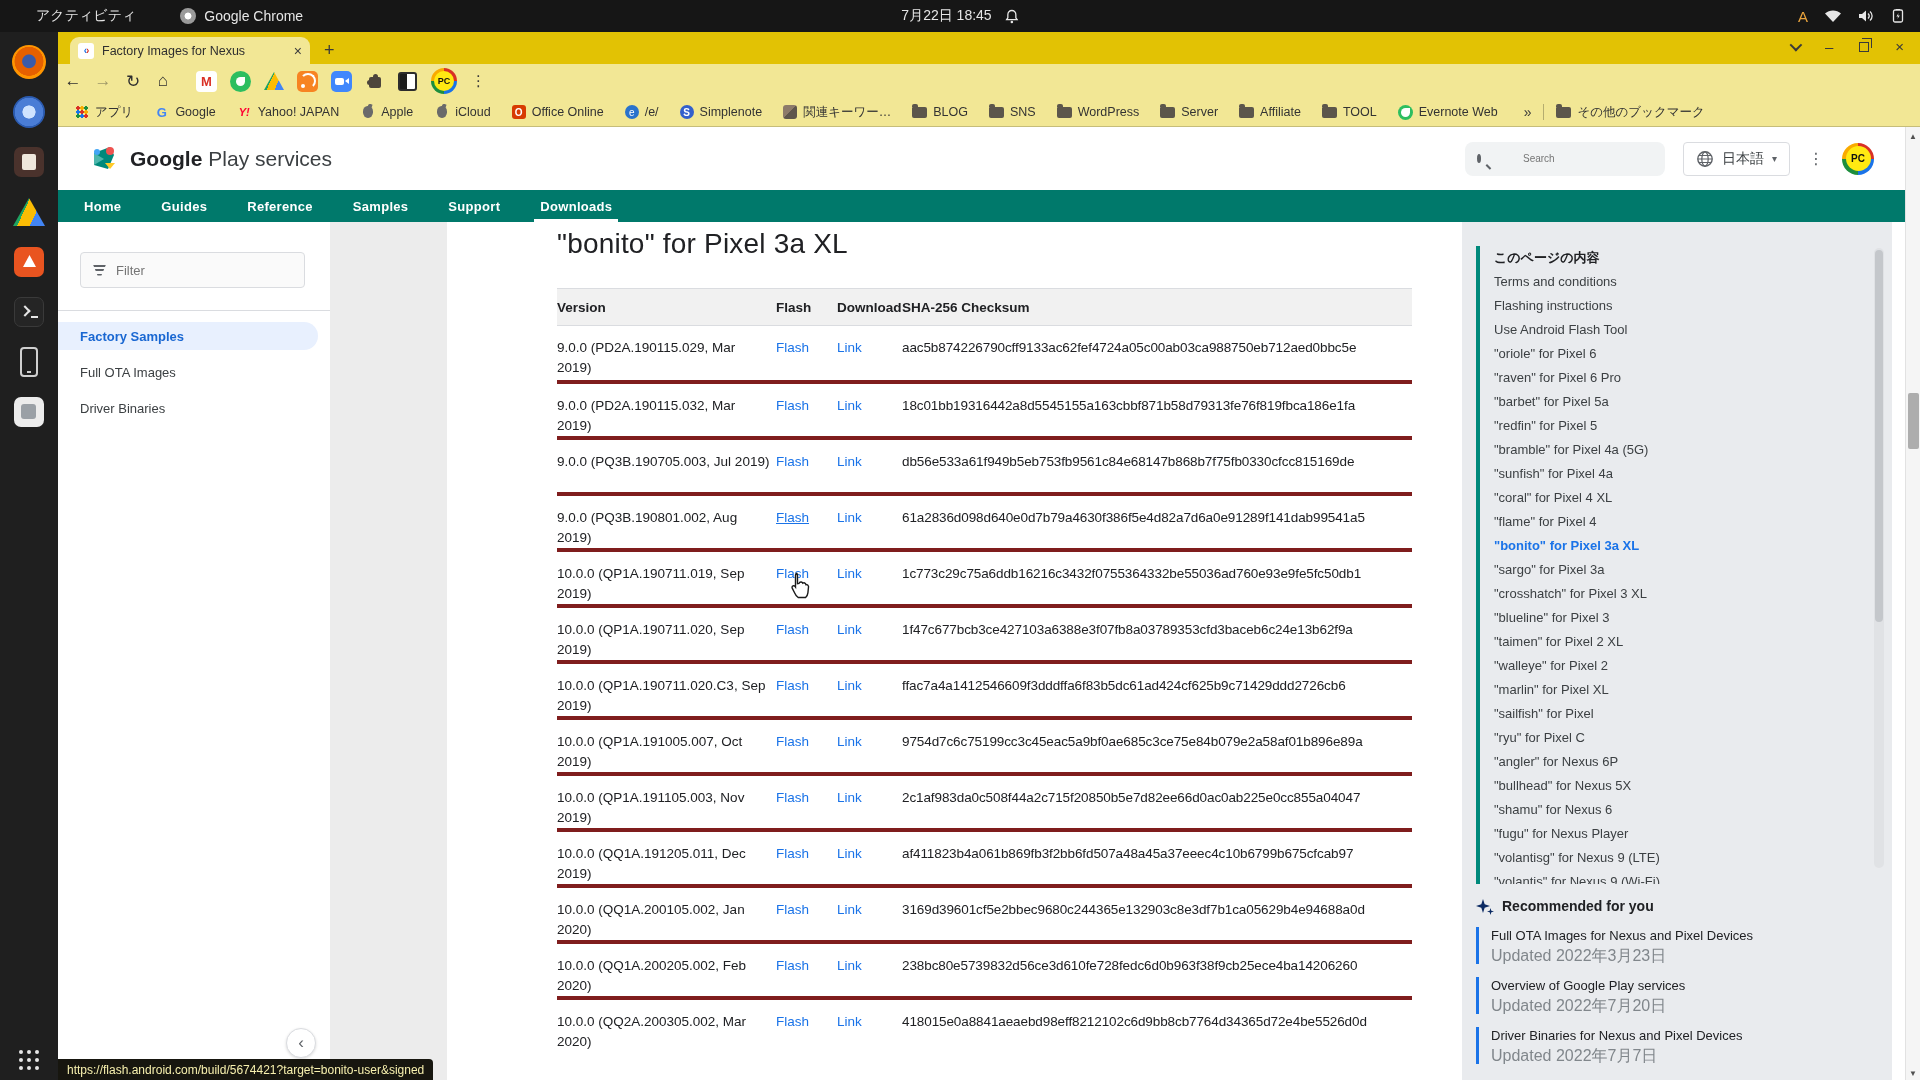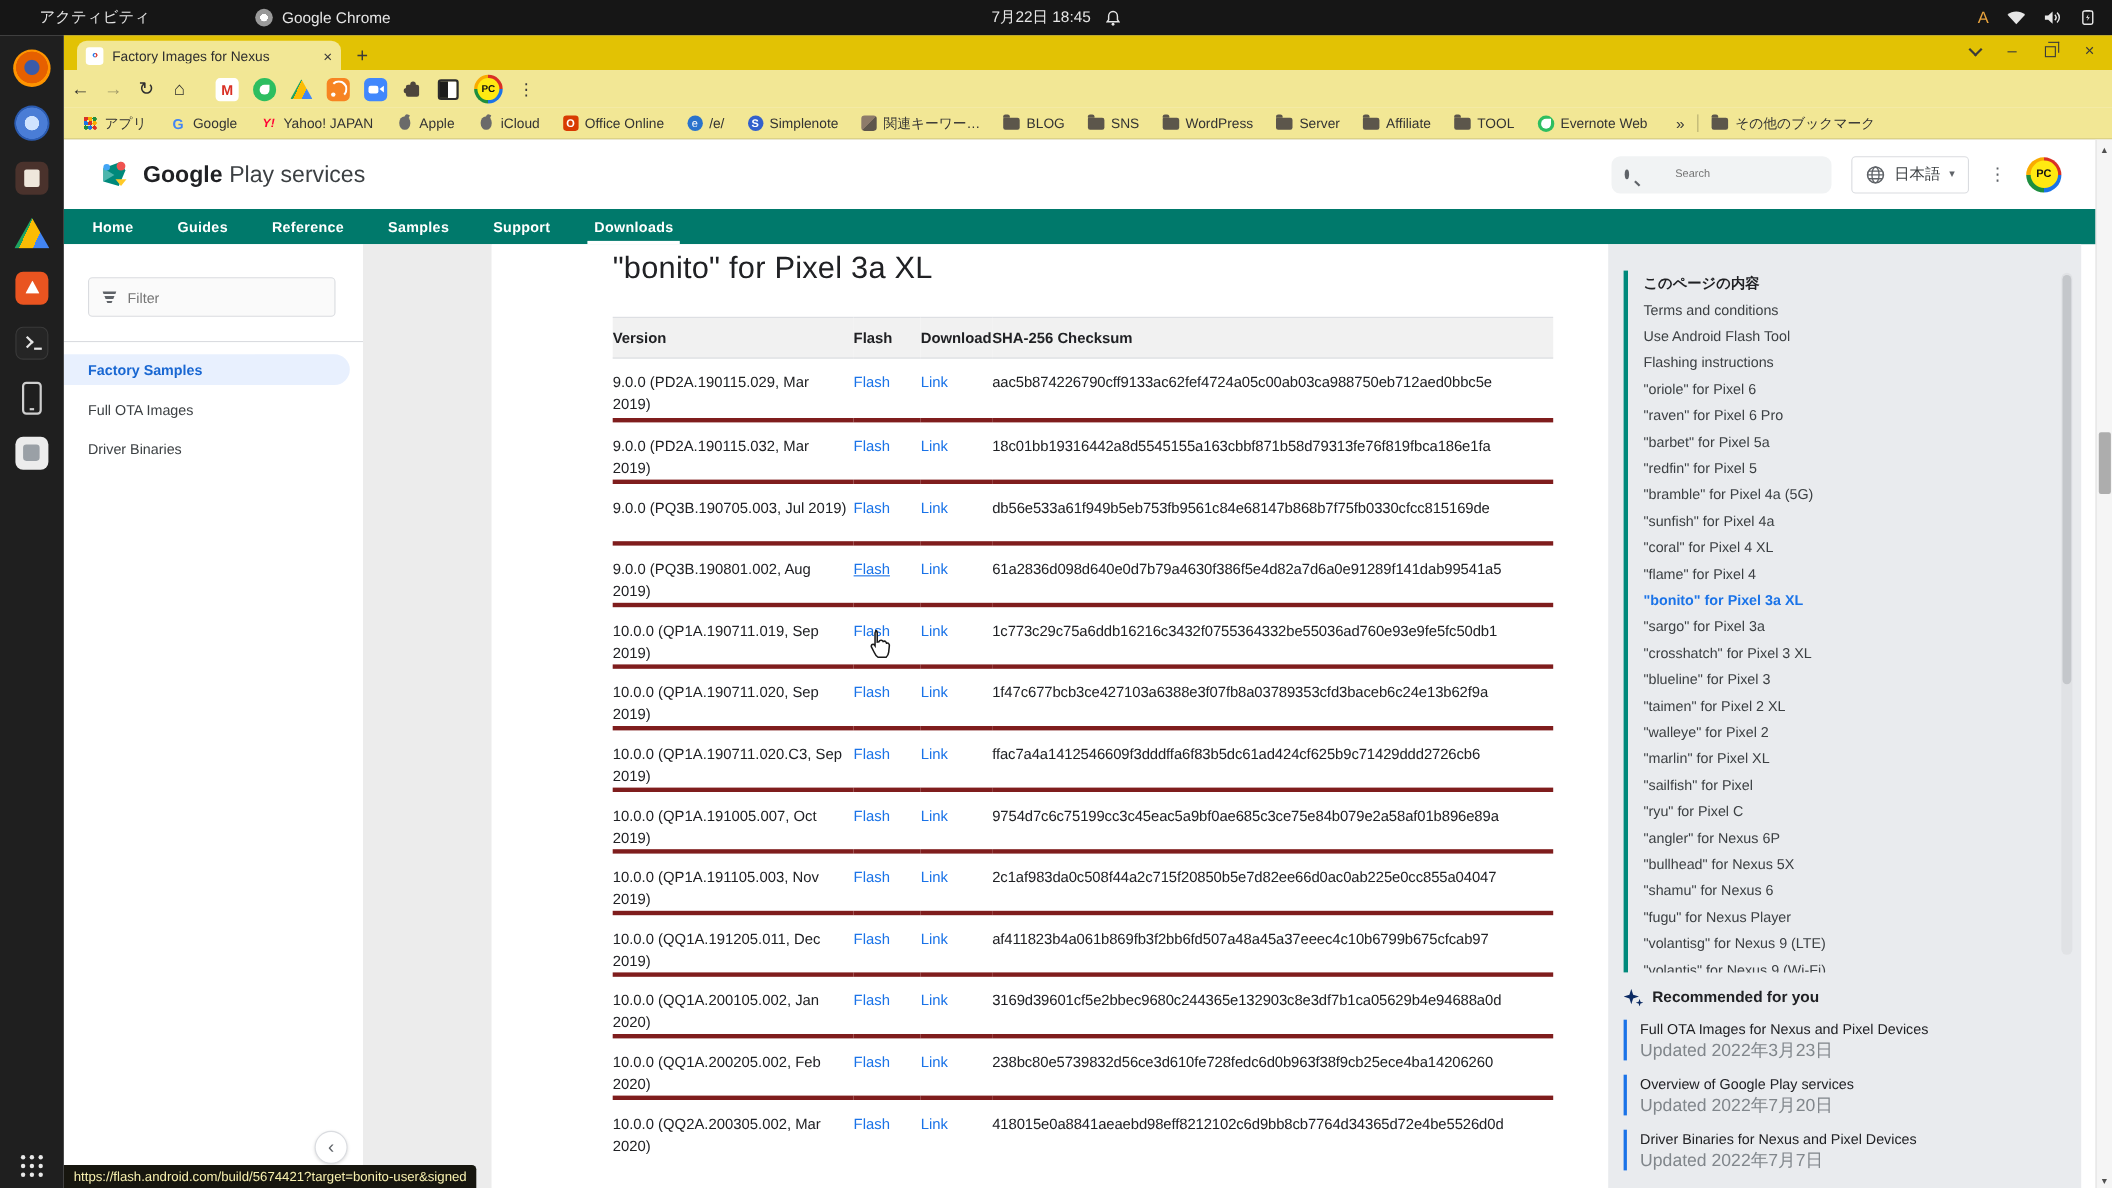--- a/index.html
+++ b/index.html
@@ -3,21 +3,21 @@
 <meta charset="utf-8">
 <style>
   * { margin:0; padding:0; box-sizing:border-box; }
   html,body { width:1920px; height:1080px; overflow:hidden; }
   body { font-family:"Liberation Sans","DejaVu Sans",sans-serif; color:#202124; }
   .screen { position:relative; width:1920px; height:1080px; background:#fff; overflow:hidden; }
 
   
   .topbar { position:absolute; left:0; top:0; width:1920px; height:32px; background:#161616; color:#e6e6e6; display:flex; align-items:center; font-size:14px; z-index:50; }
   .tb-activities { margin-left:36px; }
-  .tb-app { display:flex; align-items:center; gap:8px; margin-left:96px; }
+  .tb-app { display:flex; align-items:center; gap:8px; margin-left:44px; }
   .tb-chrome-dot { width:16px; height:16px; border-radius:50%; background:radial-gradient(circle,#fff 0 30%,#9a9a9a 32% 100%); display:inline-block; }
   .tb-clock { position:absolute; left:50%; transform:translateX(-50%); display:flex; align-items:center; gap:14px; }
   .tb-right { position:absolute; right:14px; display:flex; align-items:center; gap:16px; }
   .tb-a { color:#e8a33d; font-size:15px; }
   .tb-ico svg { display:block; }
 
   
   .dock { position:absolute; left:0; top:32px; width:58px; height:1048px; background:#1f1f1f; z-index:40; }
   .dock-items { display:flex; flex-direction:column; align-items:center; gap:14px; padding-top:12px; }
   .dicon { width:36px; height:36px; display:flex; align-items:center; justify-content:center; position:relative; }
@@ -527,22 +527,22 @@
                   <td class="sha">418015e0a8841aeaebd98eff8212102c6d9bb8cb7764d34365d72e4be5526d0d</td>
                 </tr>
             </tbody>
           </table>
         </div>
 
         <div class="toc">
           <div class="toc-scroll">
             <div class="toc-line hdr">このページの内容</div>
             <div class="toc-line">Terms and conditions</div>
+              <div class="toc-line">Flashing instructions</div>
               <div class="toc-line">Use Android Flash Tool</div>
-              <div class="toc-line">Flashing instructions</div>
               <div class="toc-line">"oriole" for Pixel 6</div>
               <div class="toc-line">"raven" for Pixel 6 Pro</div>
               <div class="toc-line">"barbet" for Pixel 5a</div>
               <div class="toc-line">"redfin" for Pixel 5</div>
               <div class="toc-line">"bramble" for Pixel 4a (5G)</div>
               <div class="toc-line">"sunfish" for Pixel 4a</div>
               <div class="toc-line">"coral" for Pixel 4 XL</div>
               <div class="toc-line">"flame" for Pixel 4</div>
               <div class="toc-line active">"bonito" for Pixel 3a XL</div>
               <div class="toc-line">"sargo" for Pixel 3a</div>

